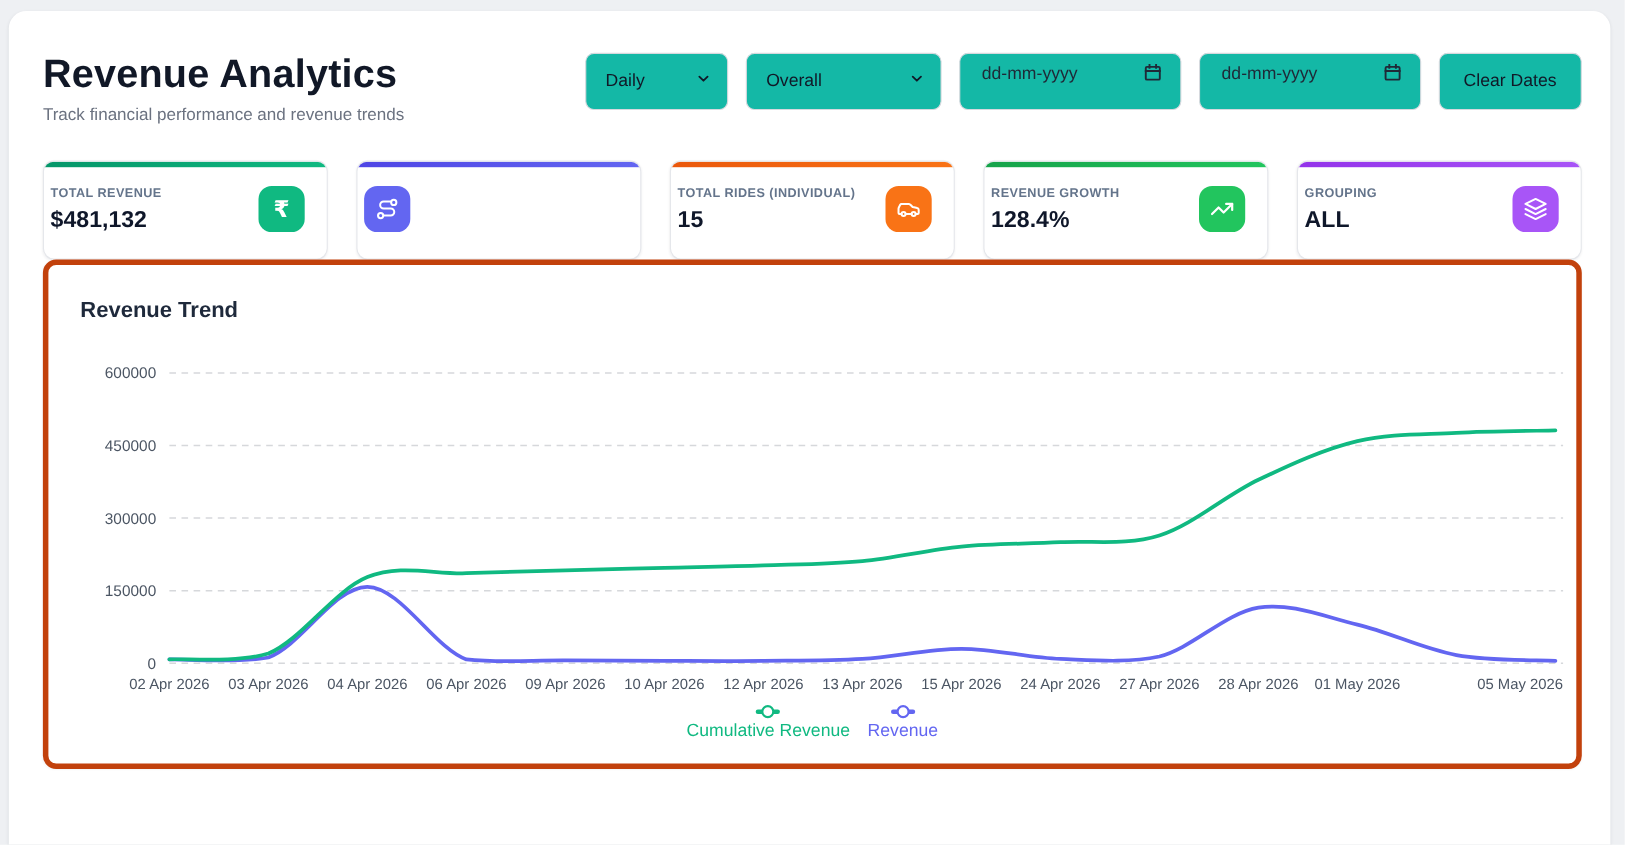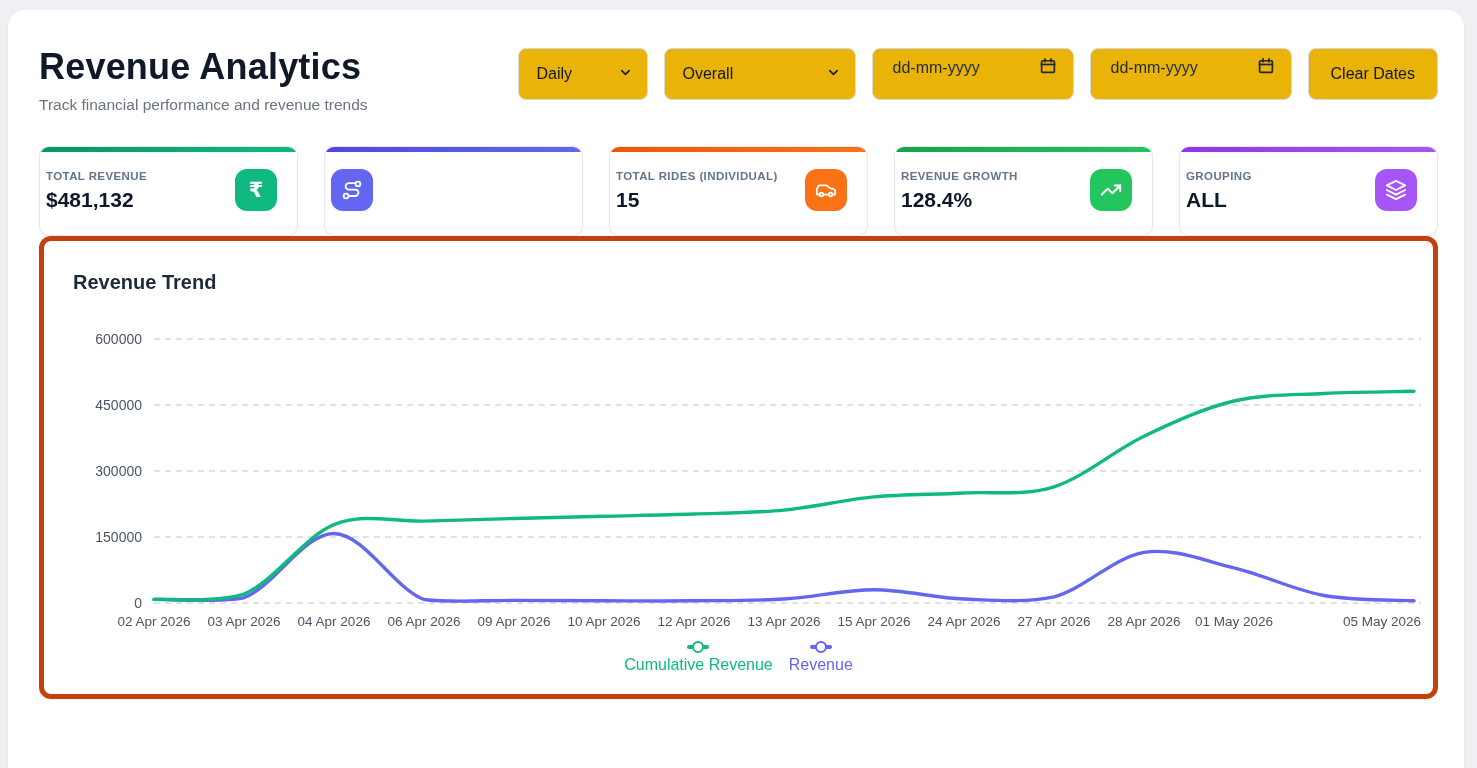--- a/index.html
+++ b/index.html
@@ -14,26 +14,26 @@
     background:#ffffff; border-radius:16px 16px 0 0;
     box-shadow:0 1px 3px rgba(15,23,42,.07);
     padding:36px 26px 0 31px;
   }
   
   .header-row{ display:flex; justify-content:space-between; align-items:flex-start; }
   .page-title{ font-size:36px; font-weight:800; color:#111827; letter-spacing:.2px; }
   .page-subtitle{ margin-top:8px; font-size:15.5px; color:#6b7280; }
   .controls{ display:flex; gap:16px; margin-top:2px; }
   .control{
-    height:52px; background:#eab308; border:1px solid #d6d9de; border-radius:8px;
+    height:52px; background:#14b8a6; border:1px solid #d6d9de; border-radius:8px;
     display:flex; align-items:center; font-size:16px; color:#111827;
   }
   .select{ padding:0 14px 0 18px; justify-content:space-between; cursor:pointer; }
   .select.w-period{ width:130px; }
-  .select.w-scope{ width:192px; }
+  .select.w-scope{ width:178px; }
   .datefield{ width:202px; padding:0 16px 12px 20px; justify-content:space-between; color:#1f2937; cursor:text; }
   .clear-btn{ padding:0 22px; cursor:pointer; font-family:inherit; }
   .chev, .cal{ flex:none; }
   
   .stats-row{ display:flex; gap:26px; margin-top:32px; }
   .stat-card{
     flex:1; background:#fff; border:1px solid #e5e7eb; border-radius:10px;
     height:90px; position:relative; overflow:hidden;
     box-shadow:0 1px 2px rgba(15,23,42,.05);
     padding:20px 20px 0 6px; display:flex; justify-content:space-between; align-items:flex-start;

